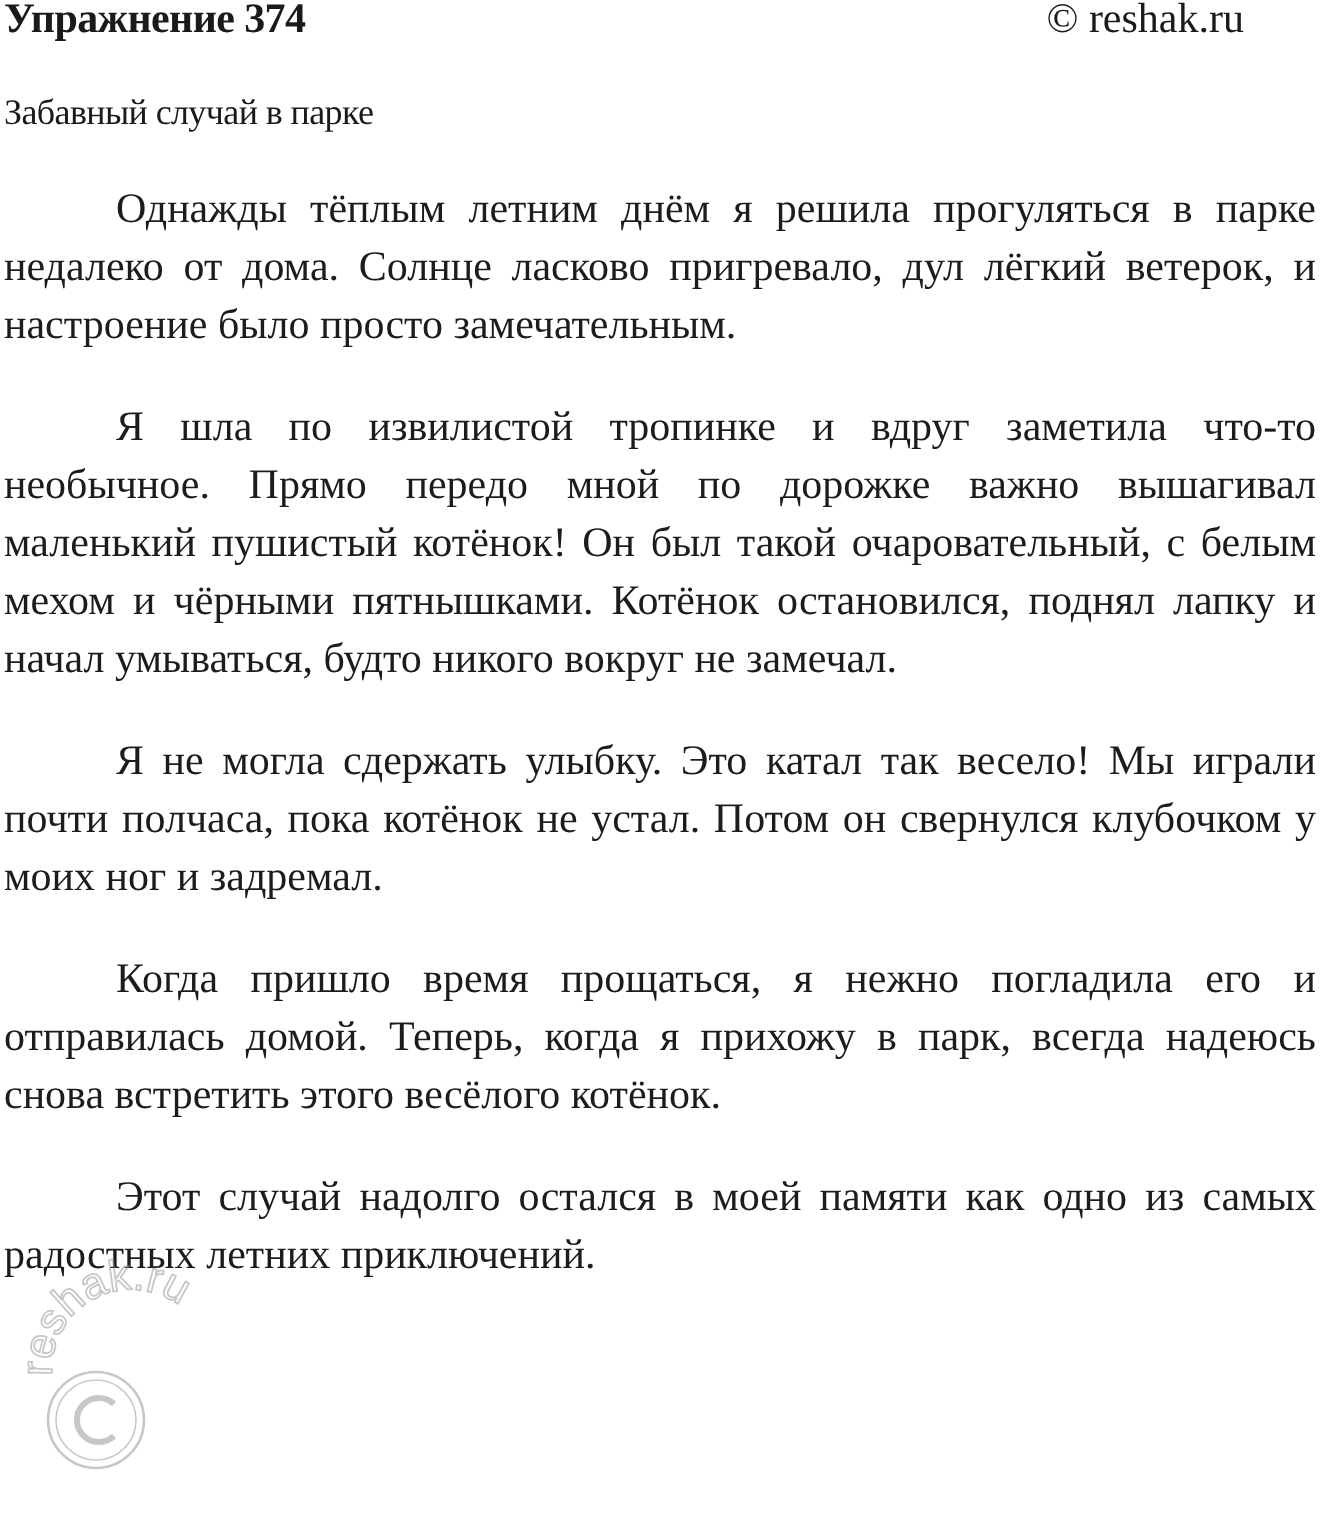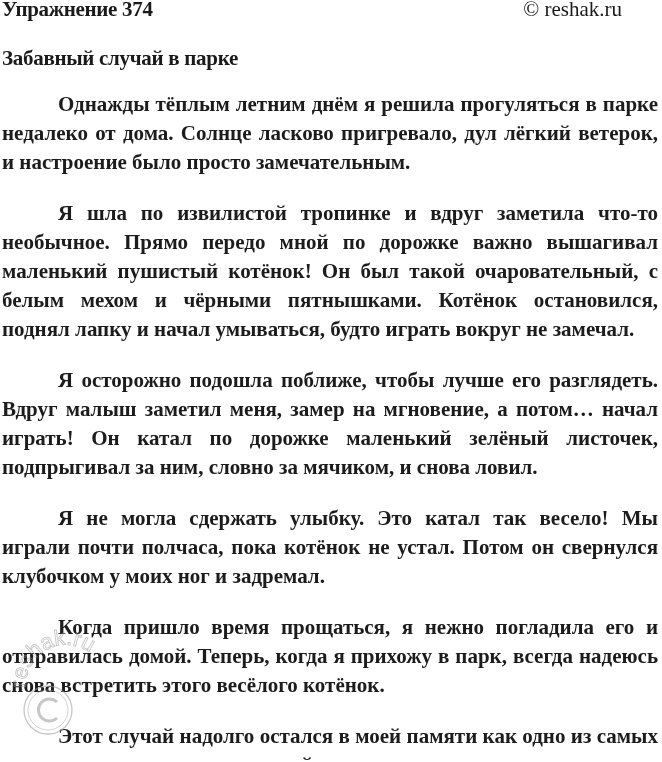--- a/index.html
+++ b/index.html
@@ -33,38 +33,37 @@
     .copyright {
       position: absolute;
       right: 4px;
       top: -3px;
       font-size: 21px;
     }
     .story-title {
       position: absolute;
       left: 2px;
       top: 46px;
-      font-size: 21px;
-      font-weight: bold;
+      font-size: 18px;
+      font-weight: normal;
       letter-spacing: -0.3px;
     }
     .story {
       position: absolute;
       left: 2px;
       top: 90px;
       width: 656px;
     }
     .para {
       margin: 0 0 22px 0;
       font-size: 21px;
       line-height: 29px;
       text-align: justify;
       text-indent: 56px;
       color: #1c1c1c;
-      font-weight: bold;
     }
     .watermark {
       position: absolute;
       left: 8px;
       top: 610px;
       width: 110px;
       height: 140px;
       pointer-events: none;
       opacity: 0.55;
     }
@@ -78,22 +77,21 @@
 
 <div class="header">
   <div class="exercise-title">Упражнение 374</div>
   <div class="copyright">© reshak.ru</div>
 </div>
 
 <div class="story-title">Забавный случай в парке</div>
 
 <div class="story">
   <p class="para">Однажды тёплым летним днём я решила прогуляться в парке недалеко от дома. Солнце ласково пригревало, дул лёгкий ветерок, и настроение было просто замечательным.</p>
-  <p class="para">Я шла по извилистой тропинке и вдруг заметила что-то необычное. Прямо передо мной по дорожке важно вышагивал маленький пушистый котёнок! Он был такой очаровательный, с белым мехом и чёрными пятнышками. Котёнок остановился, поднял лапку и начал умываться, будто играть вокруг не замечал.</p>
-  <p class="para">Я осторожно подошла поближе, чтобы лучше его разглядеть. Вдруг малыш заметил меня, замер на мгновение, а потом… начал играть! Он катал по дорожке маленький зелёный листочек, подпрыгивал за ним, словно за мячиком, и снова ловил.</p>
+  <p class="para">Я шла по извилистой тропинке и вдруг заметила что-то необычное. Прямо передо мной по дорожке важно вышагивал маленький пушистый котёнок! Он был такой очаровательный, с белым мехом и чёрными пятнышками. Котёнок остановился, поднял лапку и начал умываться, будто никого вокруг не замечал.</p>
   <p class="para">Я не могла сдержать улыбку. Это катал так весело! Мы играли почти полчаса, пока котёнок не устал. Потом он свернулся клубочком у моих ног и задремал.</p>
   <p class="para">Когда пришло время прощаться, я нежно погладила его и отправилась домой. Теперь, когда я прихожу в парк, всегда надеюсь снова встретить этого весёлого котёнок.</p>
   <p class="para">Этот случай надолго остался в моей памяти как одно из самых радостных летних приключений.</p>
 </div>
 
 <div class="watermark">
   <svg viewBox="0 0 110 140">
     <defs>
       <path id="wm-arc" d="M 18 78 A 40 40 0 0 1 95 60" fill="none"></path>
     </defs>

